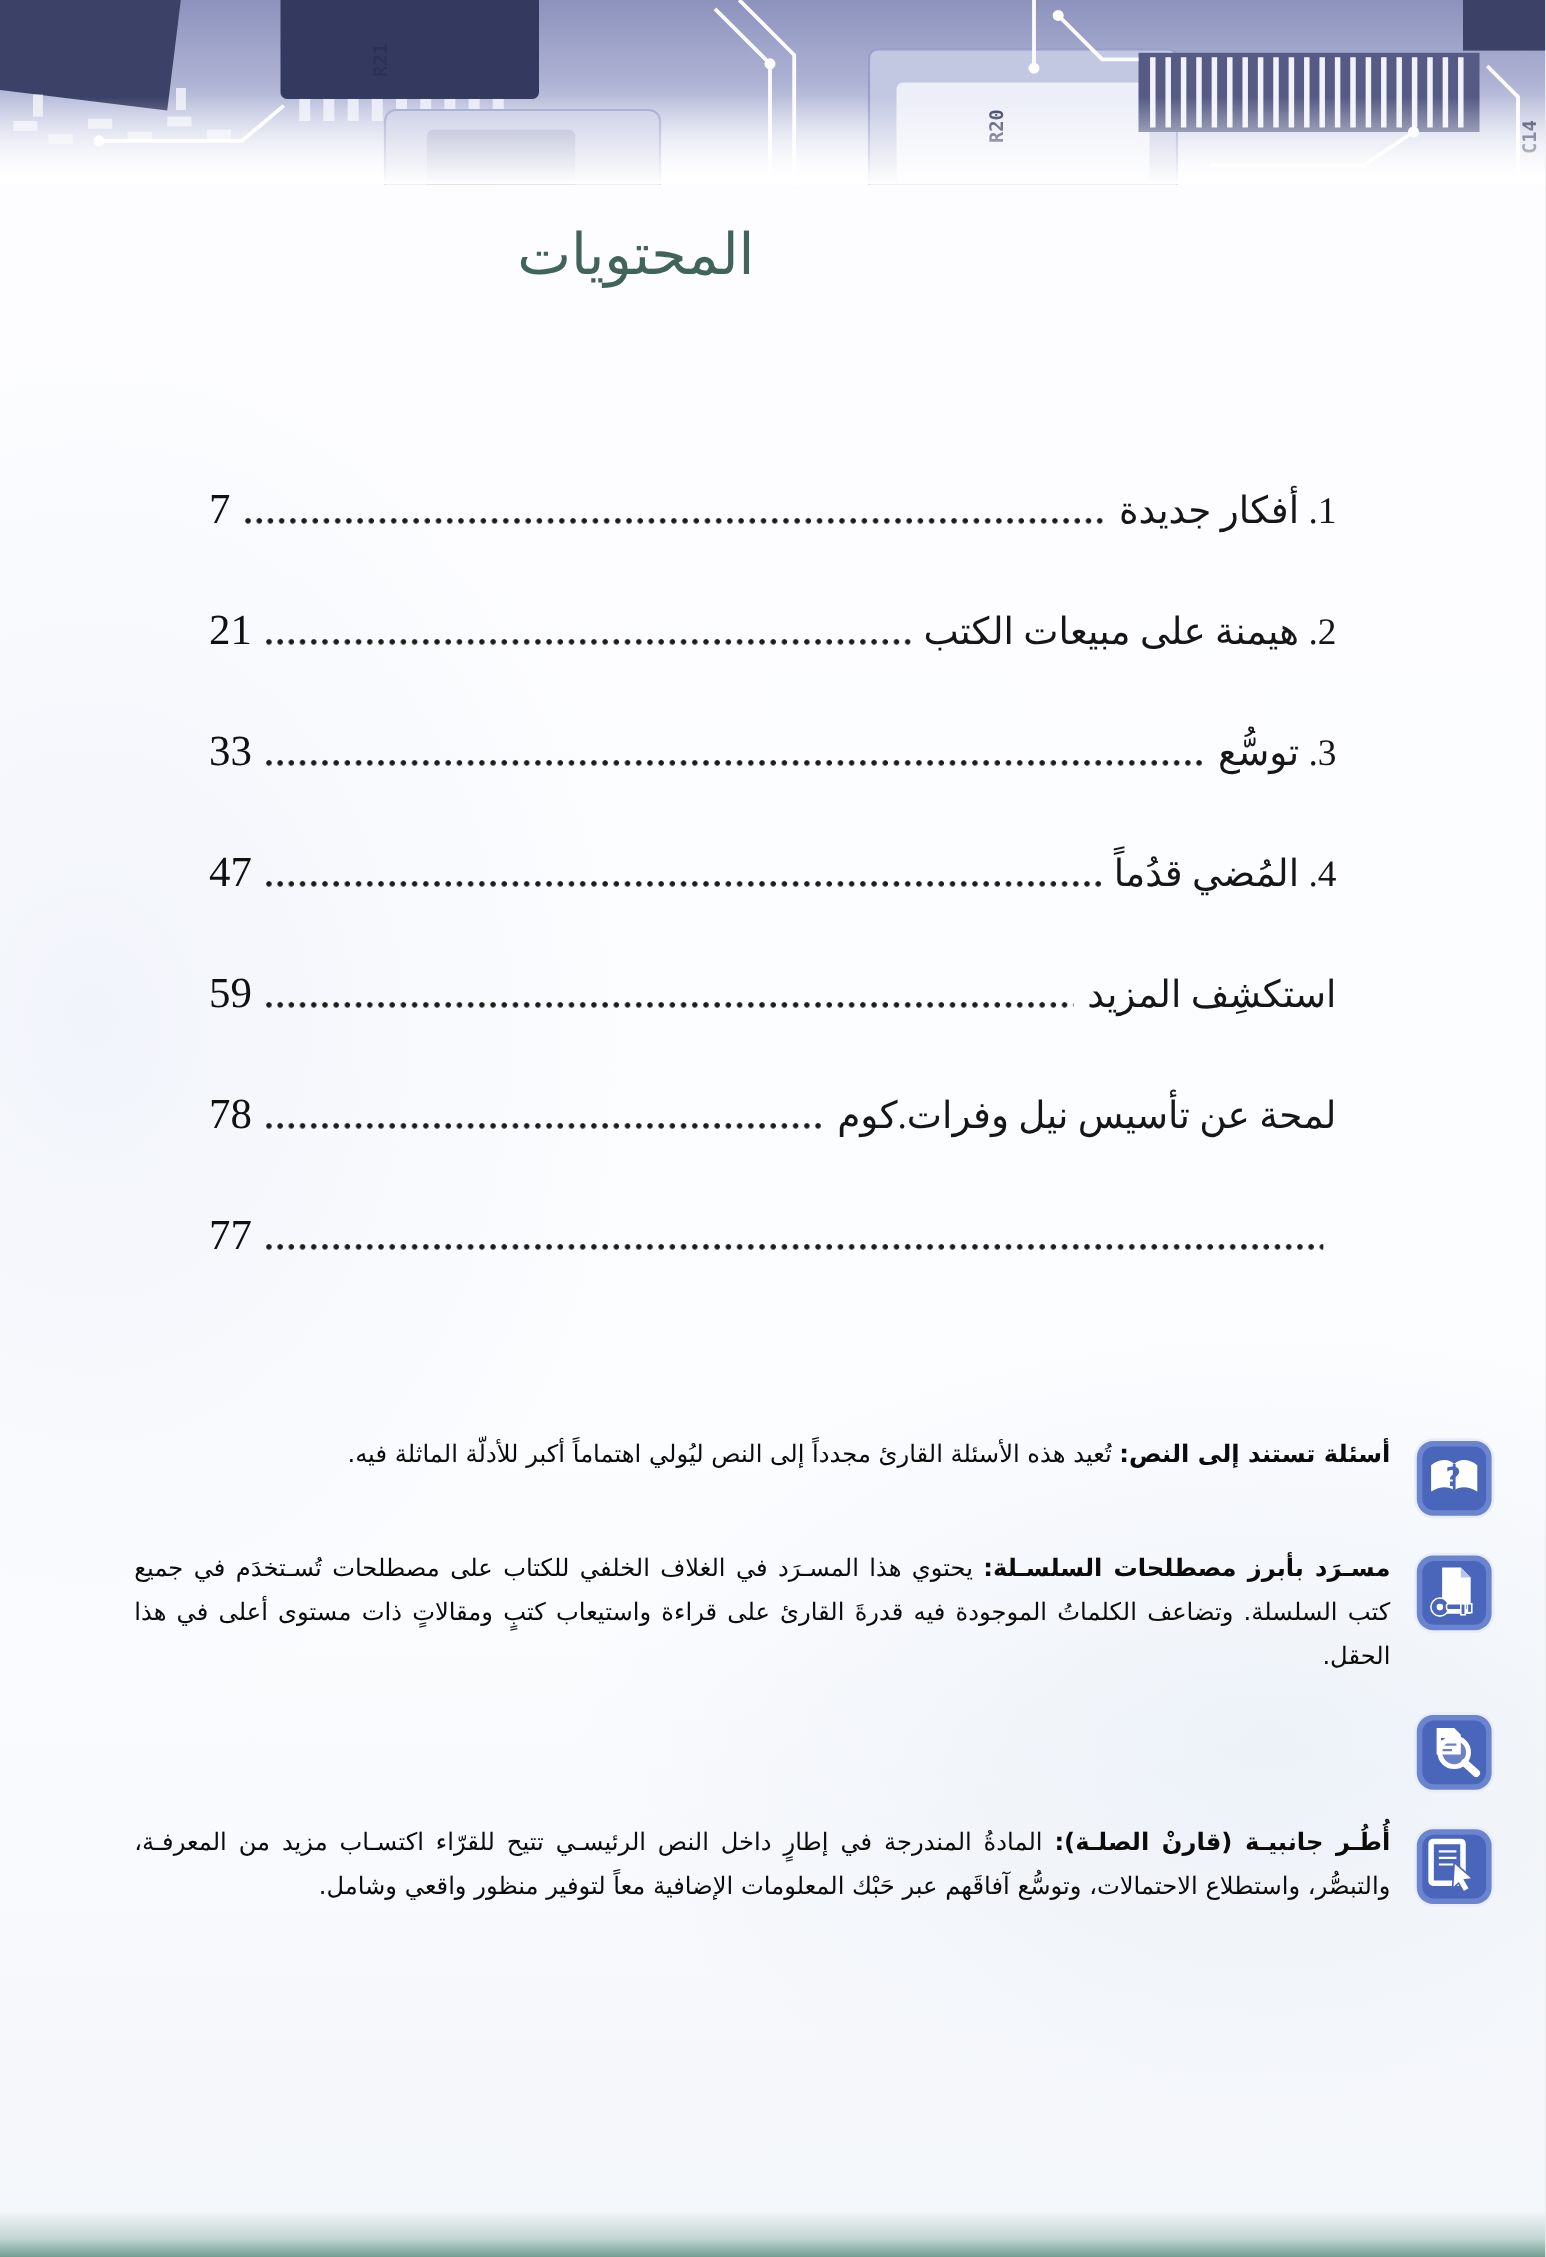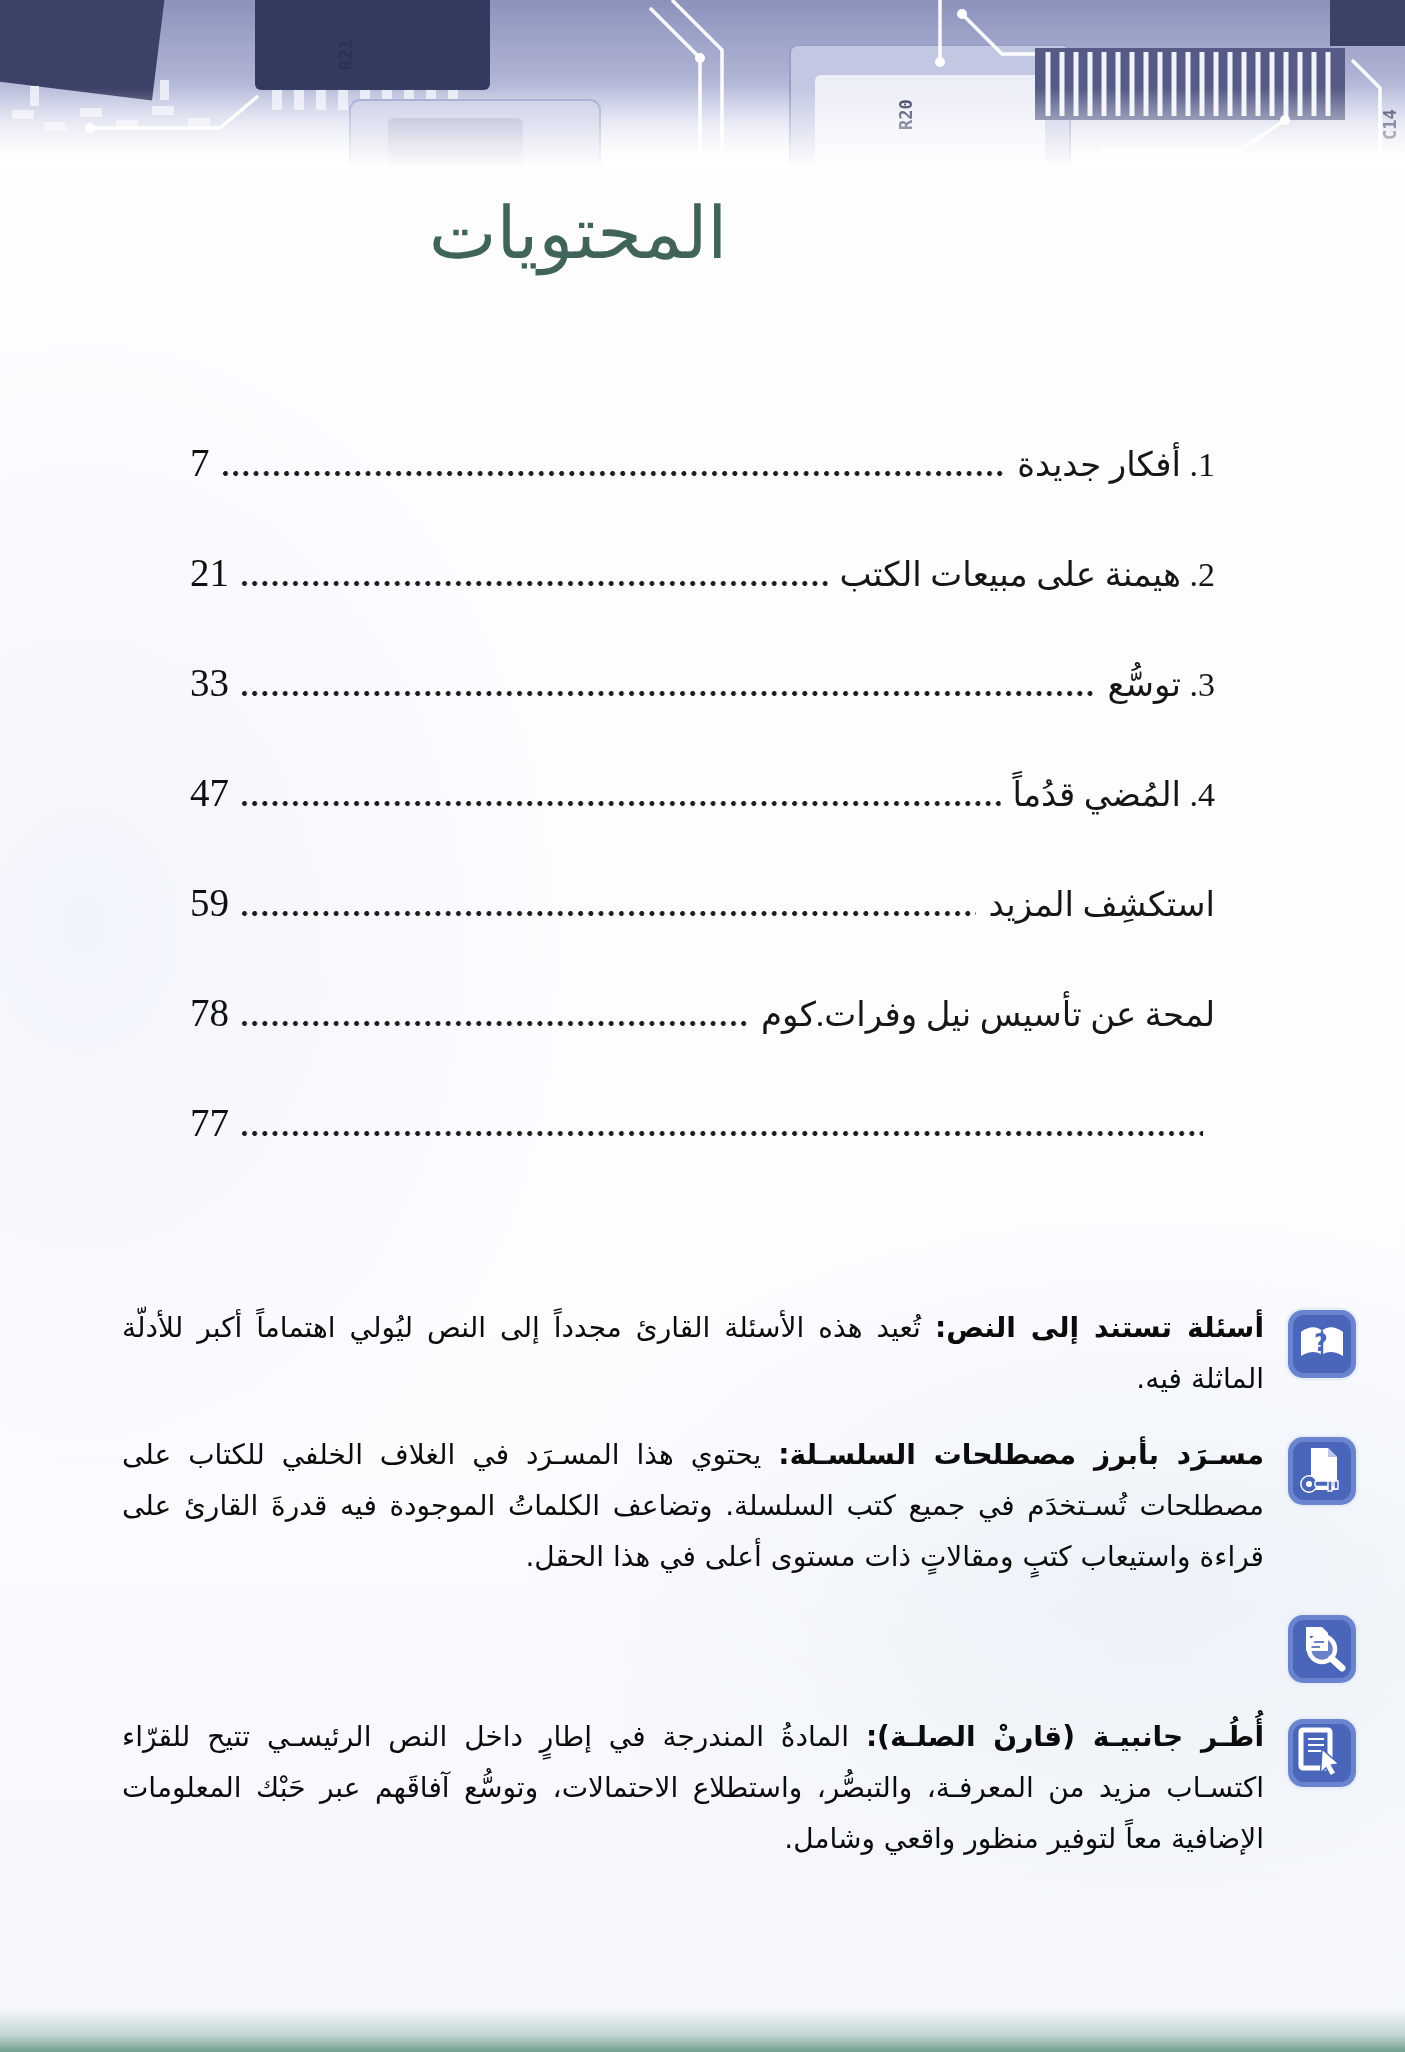--- a/index.html
+++ b/index.html
@@ -9,23 +9,23 @@
     font-family:"DejaVu Sans",sans-serif;color:#141414;
   }
   .page::before{
     content:"";position:absolute;inset:0;pointer-events:none;
     background:
       radial-gradient(900px 520px at 82% 77%, rgba(208,222,238,.30), transparent 70%),
       radial-gradient(700px 900px at 6% 45%, rgba(214,224,242,.28), transparent 70%);
   }
   .circuit{position:absolute;top:0;left:0;width:1405px;height:168px;display:block;}
   .page-title{
-    position:absolute;top:189px;left:578px;transform:translateX(-50%);
-    font-size:72px;line-height:1.25;color:#40635a;white-space:nowrap;
-    font-family:Liberation Serif, serif;
+    position:absolute;top:200px;left:578px;transform:translateX(-50%);
+    font-size:52px;line-height:1.25;color:#40635a;white-space:nowrap;
+    font-family:Liberation Sans, sans-serif;
   }
   .toc{position:absolute;top:440px;left:190px;right:190px;direction:rtl;}
   .toc-row{
     display:flex;direction:rtl;align-items:baseline;height:51px;margin-bottom:59px;
     font-size:34px;color:#161616;
   }
   .toc-title{
     white-space:nowrap;
     font-family:"Liberation Serif","DejaVu Sans",serif;
   }
@@ -38,21 +38,21 @@
     direction:ltr;font-family:"Liberation Serif","DejaVu Sans",serif;
     font-size:39px;color:#101010;
   }
   .legend{position:absolute;top:1278px;right:45px;left:122px;direction:rtl;}
   .legend-heading{
     font-size:23px;font-weight:bold;color:#000;text-align:right;margin:0 0 4px 0;
   }
   .legend-item{display:flex;direction:rtl;gap:20px;margin-top:24px;align-items:flex-start;}
   .legend-icon{width:76px;height:76px;flex:0 0 76px;display:block;margin-top:4px;}
   .legend-text{
-    flex:1;font-size:28px;line-height:1.82;color:#0b0b0b;text-align:justify;padding-top:1px;
+    flex:1;font-size:22px;line-height:1.82;color:#0b0b0b;text-align:justify;padding-top:1px;
   }
   .legend-lead{font-weight:bold;}
   .bottom-fade{
     position:absolute;left:0;right:0;bottom:0;height:42px;pointer-events:none;
     background:linear-gradient(180deg,rgba(100,150,133,0) 0%,rgba(100,150,133,.35) 60%,rgba(80,136,118,.8) 100%);
   }
   .hidden-defs{position:absolute;width:0;height:0;overflow:hidden;}
 </style>
 </head>
 <body>

